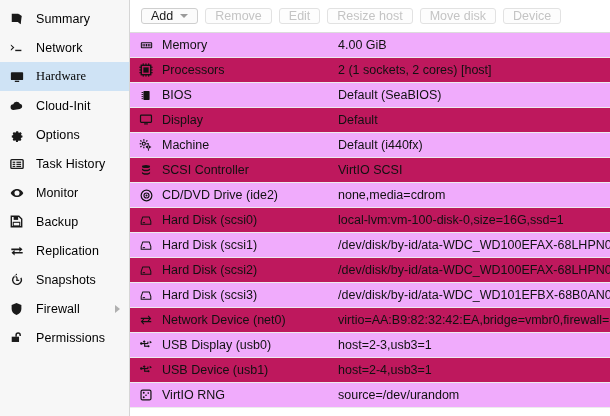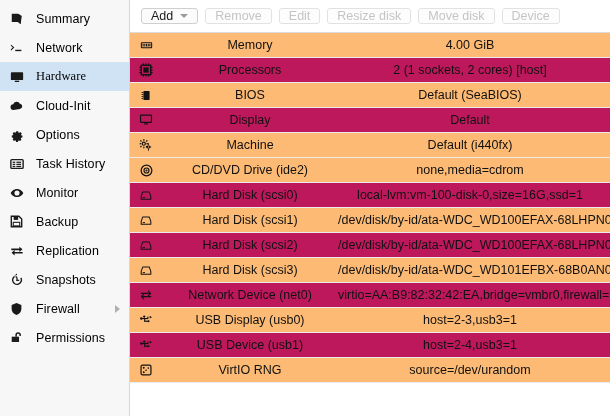--- a/index.html
+++ b/index.html
@@ -2,21 +2,21 @@
 <html><head>
 <meta charset="utf-8">
 <style>
   * { box-sizing: border-box; margin: 0; padding: 0; }
   html, body {
     width: 610px; height: 416px;
     font-family: "Liberation Sans", sans-serif;
     background: #ffffff;
     overflow: hidden;
   }
-  .app { display: flex; width: 610px; height: 416px; text-align: center; }
+  .app { display: flex; width: 610px; height: 416px; }
 
   
   .sidebar {
     width: 130px; height: 416px;
     background: #f7f7f7;
     border-right: 1px solid #d6d6d6;
     padding-top: 4px;
     flex: 0 0 130px;
   }
   .nav-item {
@@ -92,21 +92,21 @@
   
   .grid {
     flex: 1 1 auto;
     overflow: hidden;
     position: relative;
   }
   .row {
     display: flex; align-items: center;
     height: 25px;
     border-bottom: 1px solid #ececec;
-    background: #fdba74;
+    background: #f0abfc;
     font-size: 12.5px;
     color: #111111;
     cursor: pointer;
     white-space: nowrap;
   }
   .row.alt { background: #be185d; }
   .cell-ico {
     flex: 0 0 32px;
     display: flex; align-items: center; justify-content: center;
     color: #121212;
@@ -250,21 +250,21 @@
           <span>Add</span>
           <span class="chev"></span>
         </div>
         <div class="tbtn">
           <span>Remove</span>
         </div>
         <div class="tbtn">
           <span>Edit</span>
         </div>
         <div class="tbtn">
-          <span>Resize disk</span>
+          <span>Resize host</span>
         </div>
         <div class="tbtn">
           <span>Move disk</span>
         </div>
         <div class="tbtn">
           <span>Device</span>
         </div>
       </div>
     <div class="grid">
         <div class="row">
@@ -341,20 +341,31 @@
               <path d="M11 7.6a2.2 2.2 0 1 0 0 4.4 2.2 2.2 0 0 0 0-4.4zm0 3.1a.9.9 0 1 1 0-1.8.9.9 0 0 1 0 1.8z"></path>
               <rect x="10.4" y="5.3" width="1.3" height="1.8"></rect>
               <rect x="10.4" y="12.5" width="1.3" height="1.8"></rect>
               <rect x="7.9" y="9.2" width="1.8" height="1.3"></rect>
               <rect x="12.5" y="9.2" width="1.8" height="1.3"></rect>
             </svg>
           </div>
           <div class="cell-key">Machine</div>
           <div class="cell-val">Default (i440fx)</div>
         </div>
+        <div class="row alt">
+          <div class="cell-ico">
+            <svg width="12" height="13" viewBox="0 0 16 16" fill="currentColor">
+              <ellipse cx="8" cy="2.6" rx="5.4" ry="2"></ellipse>
+              <path d="M2.6 5.1c0 1.1 2.4 2 5.4 2s5.4-.9 5.4-2v2c0 1.1-2.4 2-5.4 2s-5.4-.9-5.4-2z"></path>
+              <path d="M2.6 9.5c0 1.1 2.4 2 5.4 2s5.4-.9 5.4-2v2c0 1.1-2.4 2-5.4 2s-5.4-.9-5.4-2z"></path>
+            </svg>
+          </div>
+          <div class="cell-key">SCSI Controller</div>
+          <div class="cell-val">VirtIO SCSI</div>
+        </div>
         <div class="row">
           <div class="cell-ico">
             <svg width="13" height="13" viewBox="0 0 16 16" fill="currentColor">
               <circle cx="8" cy="8" r="6.6" fill="none" stroke="currentColor" stroke-width="1.5"></circle>
               <circle cx="8" cy="8" r="3.1" fill="none" stroke="currentColor" stroke-width="1.4"></circle>
               <circle cx="8" cy="8" r="1.3"></circle>
             </svg>
           </div>
           <div class="cell-key">CD/DVD Drive (ide2)</div>
           <div class="cell-val">none,media=cdrom</div>

